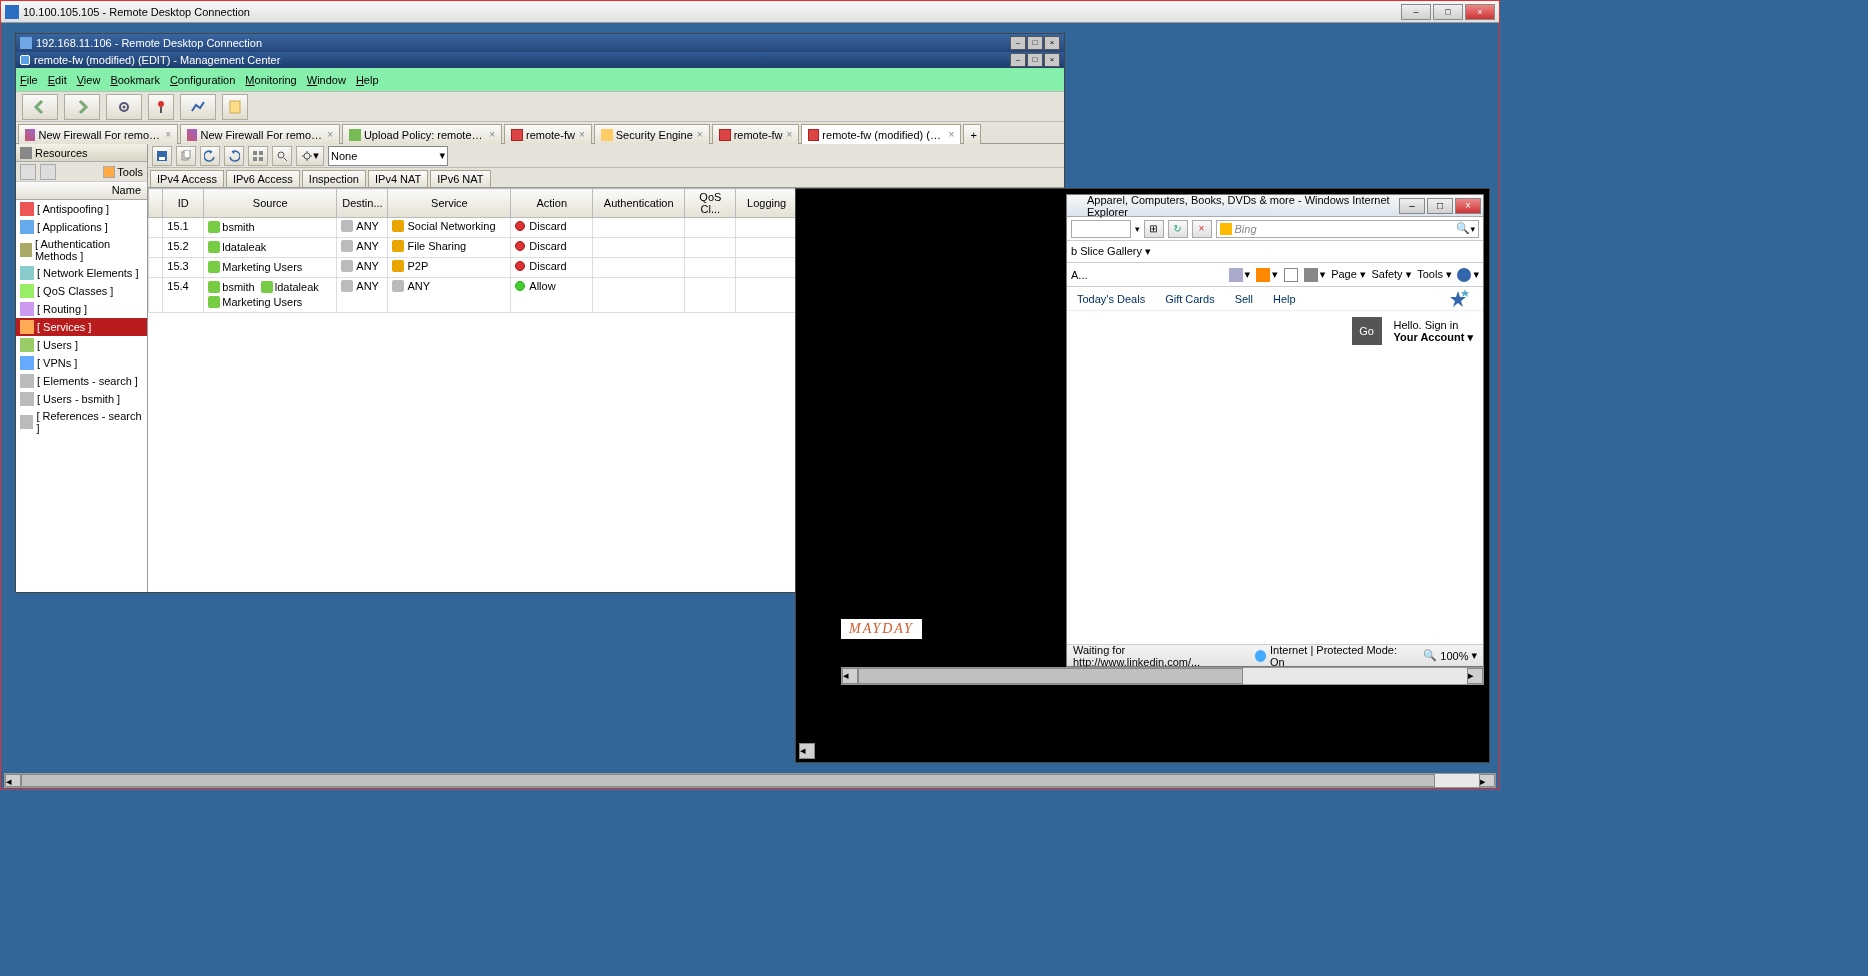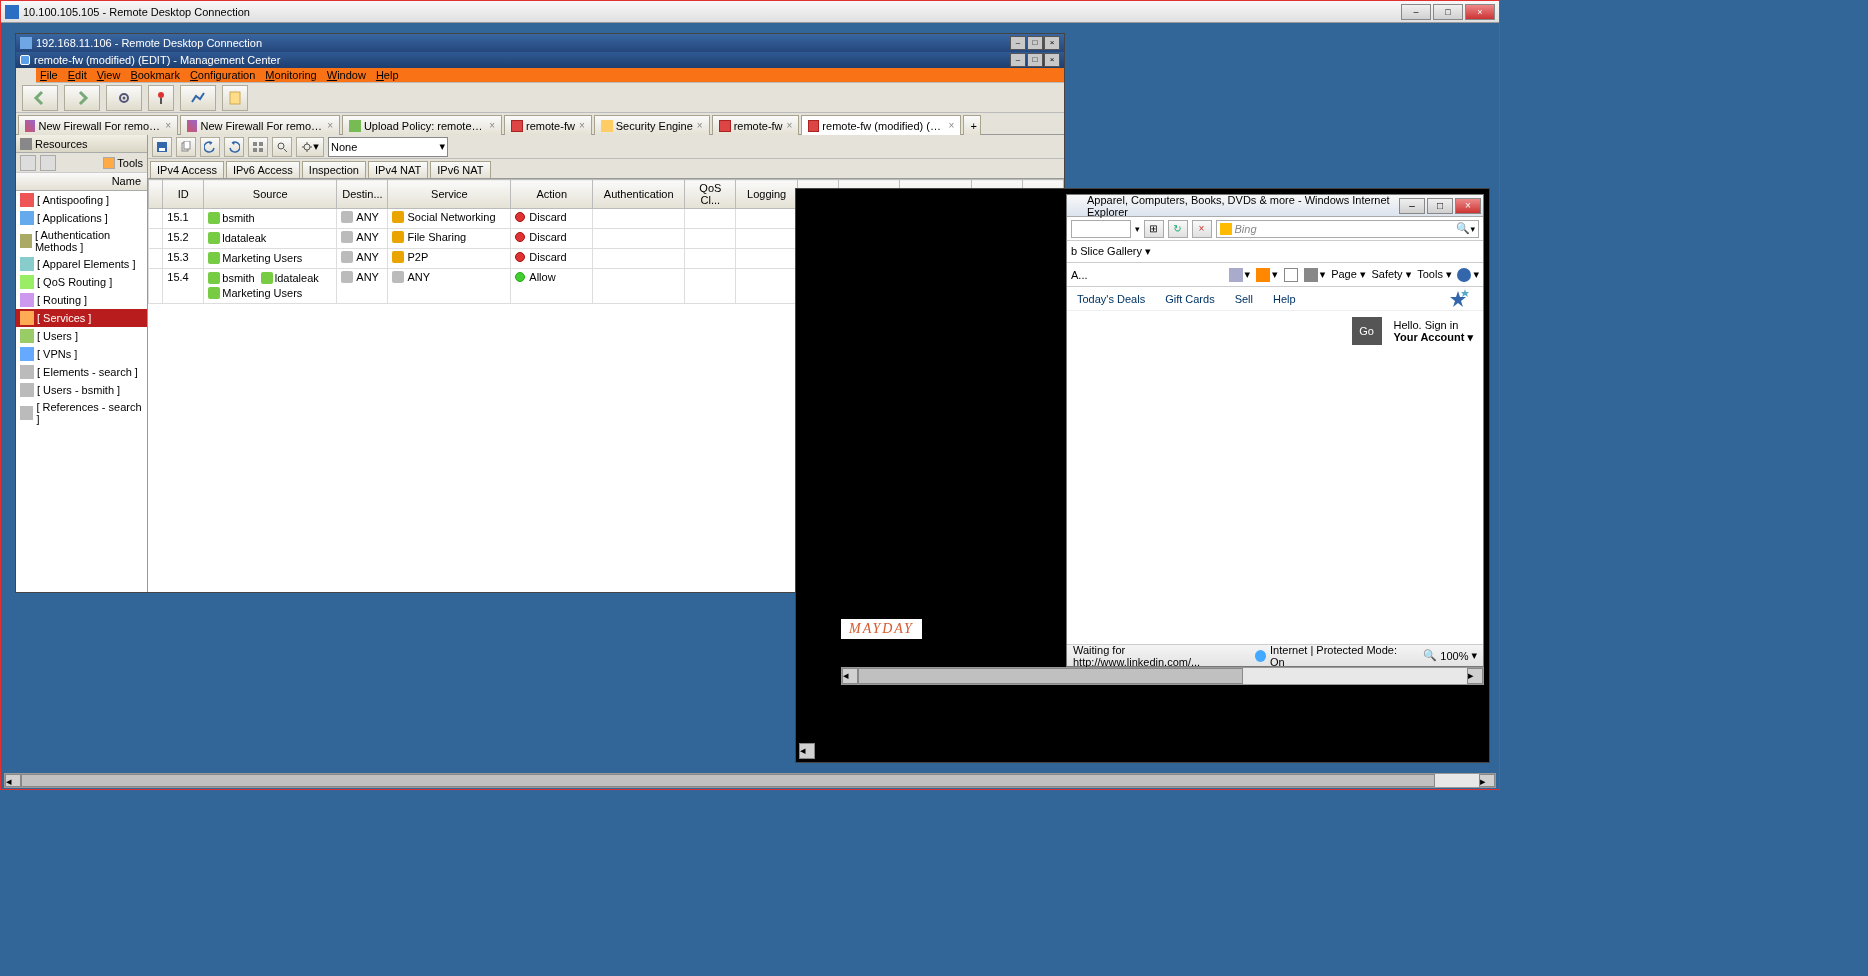--- a/index.html
+++ b/index.html
@@ -18,21 +18,21 @@
 
 .inner-window { position: absolute; left: 14px; top: 10px; width: 1050px; height: 560px; background: #e5e2d9; border: 1px solid #444; display: flex; flex-direction: column; }
 .inner-titlebar { height: 18px; background: linear-gradient(#3a66a0,#24477c); color: #fff; display: flex; align-items: center; padding: 0 4px; font-size: 11px; }
 .inner-titlebar .rdp-icon { width: 12px; height: 12px; background: #6fa7e5; margin-right: 4px; }
 .inner-controls { margin-left: auto; display: flex; gap: 1px; }
 .inner-controls .ib { width: 16px; height: 14px; background: #c9c9c9; border: 1px solid #555; font-size: 8px; text-align: center; line-height: 12px; color: #000; cursor: pointer; }
 
 .app-titlebar { height: 16px; background: linear-gradient(#2f5a94,#1e3e6e); color: #fff; display: flex; align-items: center; padding: 0 4px; font-size: 11px; }
 .app-titlebar .dot { width: 10px; height: 10px; background: #5aa0e8; border: 1px solid #fff; border-radius: 2px; margin-right: 4px; }
 
-.menubar { height: 15px; background: #f97316; display: flex; align-items: center; padding: 0 4px; gap: 10px; border-bottom: 1px solid #bbb; margin-left: 20px; }
+.menubar { height: 24px; background: #86efac; display: flex; align-items: center; padding: 0 4px; gap: 10px; border-bottom: 1px solid #bbb; }
 .menubar span { cursor: pointer; }
 .menubar span u { text-decoration: underline; }
 
 .toolbar { height: 30px; background: #e5e2d9; display: flex; align-items: center; padding: 2px 6px; gap: 6px; border-bottom: 1px solid #bbb; }
 .tool-btn { width: 26px; height: 26px; background: linear-gradient(#fafafa,#e0ddce); border: 1px solid #b0ac9b; display: flex; align-items: center; justify-content: center; cursor: pointer; }
 .tool-btn svg { width: 16px; height: 16px; }
 .tool-btn.wide { width: 36px; }
 
 .tab-strip { height: 22px; background: #e5e2d9; display: flex; gap: 0; border-bottom: 1px solid #999; padding-left: 2px; }
 .doc-tab { display: flex; align-items: center; padding: 0 6px; background: linear-gradient(#fafafa,#e4e1d4); border: 1px solid #a7a38d; border-bottom: none; margin-right: 2px; height: 20px; margin-top: 2px; font-size: 11px; cursor: pointer; max-width: 160px; }
@@ -278,25 +278,25 @@
               <div class="side-item">
                 <span class="sicon sic-b"></span>
                 <span>[ Applications ]</span>
               </div>
               <div class="side-item">
                 <span class="sicon sic-c"></span>
                 <span>[ Authentication Methods ]</span>
               </div>
               <div class="side-item">
                 <span class="sicon sic-d"></span>
-                <span>[ Apparel Elements ]</span>
+                <span>[ Network Elements ]</span>
               </div>
               <div class="side-item">
                 <span class="sicon sic-e"></span>
-                <span>[ QoS Routing ]</span>
+                <span>[ QoS Classes ]</span>
               </div>
               <div class="side-item">
                 <span class="sicon sic-f"></span>
                 <span>[ Routing ]</span>
               </div>
               <div class="side-item selected">
                 <span class="sicon sic-g"></span>
                 <span>[ Services ]</span>
               </div>
               <div class="side-item">

